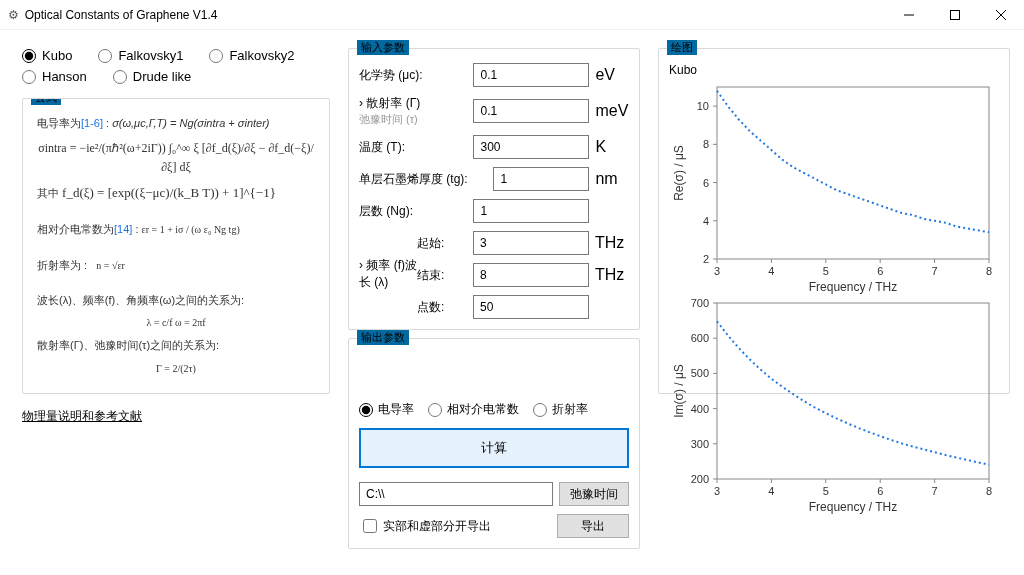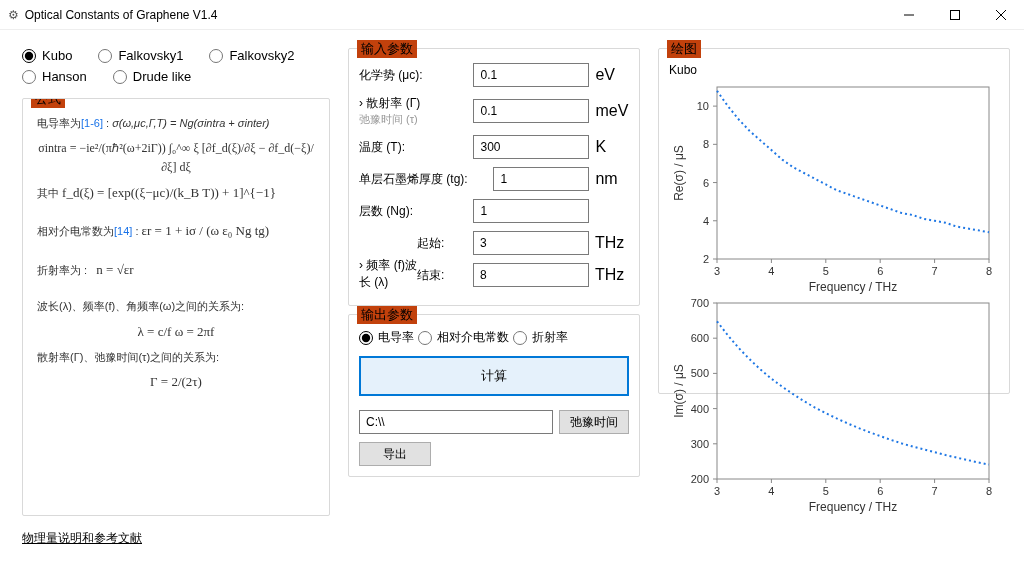--- a/index.html
+++ b/index.html
@@ -11,34 +11,34 @@
 .titlebar .winbtn { width: 46px; height: 30px; display: flex; align-items: center; justify-content: center; cursor: pointer; }
 .content { display: flex; padding: 18px 14px 6px 22px; gap: 18px; }
 .col-left { width: 310px; }
 .col-mid { width: 292px; }
 .col-right { flex: 1; }
 .radios-top { display: flex; flex-wrap: wrap; gap: 6px 26px; margin-bottom: 14px; }
 .radios-top label { display: flex; align-items: center; gap: 6px; cursor: pointer; font-size: 13px; }
 input[type=radio] { width: 14px; height: 14px; cursor: pointer; accent-color: #000; }
 input[type=checkbox] { width: 14px; height: 14px; cursor: pointer; }
 .group { border: 1px solid #d9d9d9; border-radius: 2px; padding: 14px 10px 10px 10px; position: relative; margin-bottom: 8px; }
-.group-title { position: absolute; top: -9px; left: 8px; background: #c2410c; padding: 0 4px; font-size: 13px; }
-.formula-box { height: 418px; overflow: hidden; }
+.group-title { position: absolute; top: -9px; left: 8px; background: #0369a1; padding: 0 4px; font-size: 11px; }
+.formula-box { height: 296px; overflow: hidden; }
 .formula-box .inner { font-size: 11px; line-height: 1.6; color: #333; padding: 2px 4px; }
 .formula-box .inner .ref { color: #1a73e8; }
-.formula-box .inner .eq { display: block; text-align: center; margin: 6px 0; font-family: "Cambria Math", "Times New Roman", serif; font-size: 13px; }
+.formula-box .inner .eq { display: block; text-align: center; margin: 6px 0; font-family: "Cambria Math", "Times New Roman", serif; font-size: 10px; }
 .link { color: #000000; text-decoration: underline; cursor: pointer; font-size: 12px; margin-top: 6px; display: inline-block; }
 .param-row { display: flex; align-items: center; margin-bottom: 8px; gap: 6px; }
 .param-row .lbl { width: 110px; font-size: 12px; }
 .param-row .lbl .sub { color: #999; font-size: 11px; display: block; }
 .param-row .indent { width: 130px; padding-left: 42px; font-size: 12px; }
 .param-row input[type=text] { width: 116px; height: 24px; border: 1px solid #7a7a7a; padding: 0 6px; font-size: 12px; }
 .param-row .unit { width: 34px; font-size: 16px; }
 .param-row .wlbl { width: 130px; }
-.out-radios { display: flex; gap: 4px; margin-bottom: 10px; }
+.out-radios { display: flex; gap: 14px; margin-bottom: 10px; margin-top: 48px; }
 .out-radios label { display: flex; align-items: center; gap: 5px; cursor: pointer; font-size: 12px; }
 .btn-calc { width: 100%; height: 40px; border: 2px solid #0078d7; background: #e5f1fb; cursor: pointer; font-size: 13px; margin-bottom: 14px; }
 .pathrow { display: flex; gap: 6px; margin-bottom: 8px; }
 .pathrow input { flex: 1; height: 24px; border: 1px solid #7a7a7a; padding: 0 6px; font-size: 12px; }
 .smbtn { height: 24px; padding: 0 10px; border: 1px solid #adadad; background: #e1e1e1; cursor: pointer; font-size: 12px; }
 .exportrow { display: flex; align-items: center; gap: 22px; }
 .exportrow .chk { display: flex; align-items: center; gap: 6px; flex: 1; padding-left: 4px; }
 .plot-section .pt { font-size: 12px; margin-bottom: 2px; }
 svg.chart { display: block; }
 .chart text { font-size: 11px; font-family: sans-serif; fill: #333; }
@@ -148,20 +148,24 @@
           <div class="param-row">
               <div class="indent" style="width:50px;padding-left:0">起始:</div>
               <input type="text" value="3" style="">
               <div class="unit">THz</div>
             </div>
           <div class="param-row">
               <div class="indent" style="width:50px;padding-left:0">结束:</div>
               <input type="text" value="8" style="">
               <div class="unit">THz</div>
             </div>
+          <div class="param-row" style="margin-bottom:0">
+              <div class="indent" style="width:50px;padding-left:0">点数:</div>
+              <input type="text" value="50" style="">
+            </div>
         </div>
       </div>
     </div>
 
     <div class="group">
       <div class="group-title">输出参数</div>
       <div class="out-radios">
         <label>
             <input type="radio" name="o" checked="" style="">
             <span>电导率</span>
@@ -174,20 +178,24 @@
             <input type="radio" name="o" style="">
             <span>折射率</span>
           </label>
       </div>
       <button class="btn-calc">计算</button>
       <div class="pathrow">
         <input type="text" value="C:\\" style="">
         <button class="smbtn">弛豫时间</button>
       </div>
       <div class="exportrow">
+        <label class="chk">
+            <input type="checkbox" style="">
+            <span>实部和虚部分开导出</span>
+          </label>
         <button class="smbtn" style="width:72px">导出</button>
       </div>
     </div>
   </div>
 
   <div class="col-right">
     <div class="group plot-section" style="height:346px">
       <div class="group-title">绘图</div>
       <div class="pt">Kubo</div>
       <svg class="chart" id="chart1" width="330" height="216">

